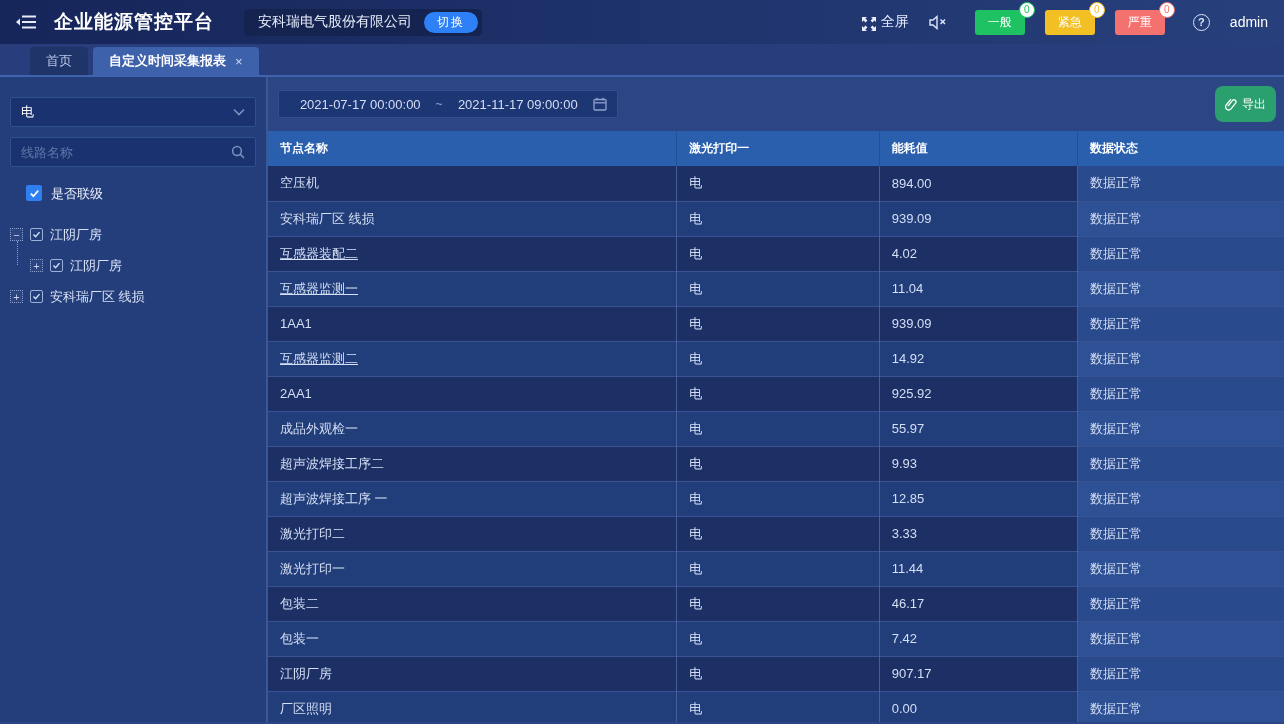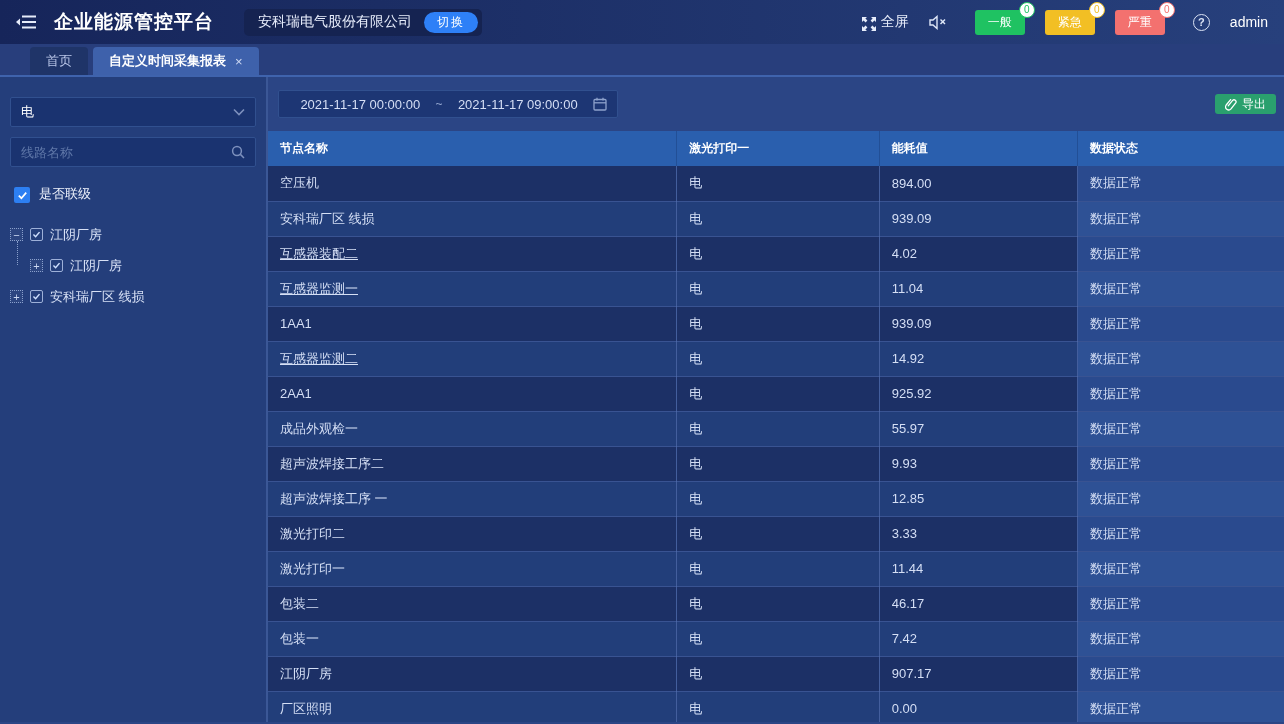--- a/index.html
+++ b/index.html
@@ -74,21 +74,21 @@
     height:30px; background:var(--input-bg,#1a3370); border:1px solid var(--input-border,#31508f);
     border-radius:2px; display:flex; align-items:center; padding:0 10px; margin-bottom:10px;
   }
   .control .grow { flex:1; }
   .select-value { color:#fff; font-size:13px; }
   .search-input {
     flex:1; background:transparent; border:none; outline:none; color:#e6ecfa;
     font-size:13px; font-family:inherit;
   }
   .search-input::placeholder { color:#5f77a8; }
-  .check-row { display:flex; align-items:flex-end; gap:9px; margin:18px 0 16px 4px; cursor:pointer; }
+  .check-row { display:flex; align-items:flex-start; gap:9px; margin:18px 0 16px 16px; cursor:pointer; }
   .checkbox {
     width:16px; height:16px; border-radius:2px; background:var(--check-blue,#2d7ff2);
     display:flex; align-items:center; justify-content:center;
   }
   .check-label { color:#eef2fc; font-size:13px; }
 
   .tree { margin-top:4px; }
   .tree-node { height:31px; display:flex; align-items:center; gap:7px; cursor:pointer; position:relative; }
   .tree-expander {
     width:13px; height:13px; flex:none; border:1px dotted #8aa0cc; color:#cdd9f2;
@@ -107,21 +107,21 @@
 
   
   .toolbar { height:54px; display:flex; align-items:center; justify-content:space-between; padding:0 8px 0 10px; }
   .date-range {
     width:340px; height:28px; background:var(--date-bg,#1d3674); border:1px solid var(--input-border,#31508f);
     border-radius:2px; display:flex; align-items:center; padding:0 10px 0 14px; gap:8px; cursor:pointer;
   }
   .date-text { color:#d5def5; font-size:13px; flex:1; text-align:center; }
   .date-sep { color:#93a6cf; font-size:12px; }
   .export-btn {
-    height:20px; padding:0 10px; border:none; border-radius:3px; background:var(--export-green,#2aa06e);
+    height:36px; padding:0 10px; border:none; border-radius:8px; background:var(--export-green,#2aa06e);
     color:#fff; font-size:12px; display:flex; align-items:center; gap:5px; cursor:pointer; font-family:inherit;
   }
 
   
   table { width:100%; border-collapse:collapse; table-layout:fixed; }
   th {
     height:35px; background:var(--th-bg,#2a5fae); color:#fff; font-size:12px; font-weight:bold;
     text-align:left; padding-left:12px; border-right:1px solid rgba(10,30,80,0.25);
   }
   th:last-child { border-right:none; }
@@ -265,21 +265,21 @@
             </svg>
           </span>
           <span class="tree-label">安科瑞厂区 线损</span>
         </div>
       </div>
   </div>
 
   <div class="main">
     <div class="toolbar">
       <div class="date-range">
-        <span class="date-text">2021-11-17 00:00:00</span>
+        <span class="date-text">2021-07-17 00:00:00</span>
         <span class="date-sep">~</span>
         <span class="date-text">2021-11-17 09:00:00</span>
         <svg width="14" height="14" viewBox="0 0 14 14">
           <rect x="1" y="2.5" width="12" height="10.5" rx="1" fill="none" stroke="#8ea2cc" stroke-width="1.3"></rect>
           <line x1="1" y1="5.8" x2="13" y2="5.8" stroke="#8ea2cc" stroke-width="1.3"></line>
           <line x1="4" y1="0.8" x2="4" y2="3.4" stroke="#8ea2cc" stroke-width="1.3"></line>
           <line x1="10" y1="0.8" x2="10" y2="3.4" stroke="#8ea2cc" stroke-width="1.3"></line>
         </svg>
       </div>
       <button class="export-btn">

